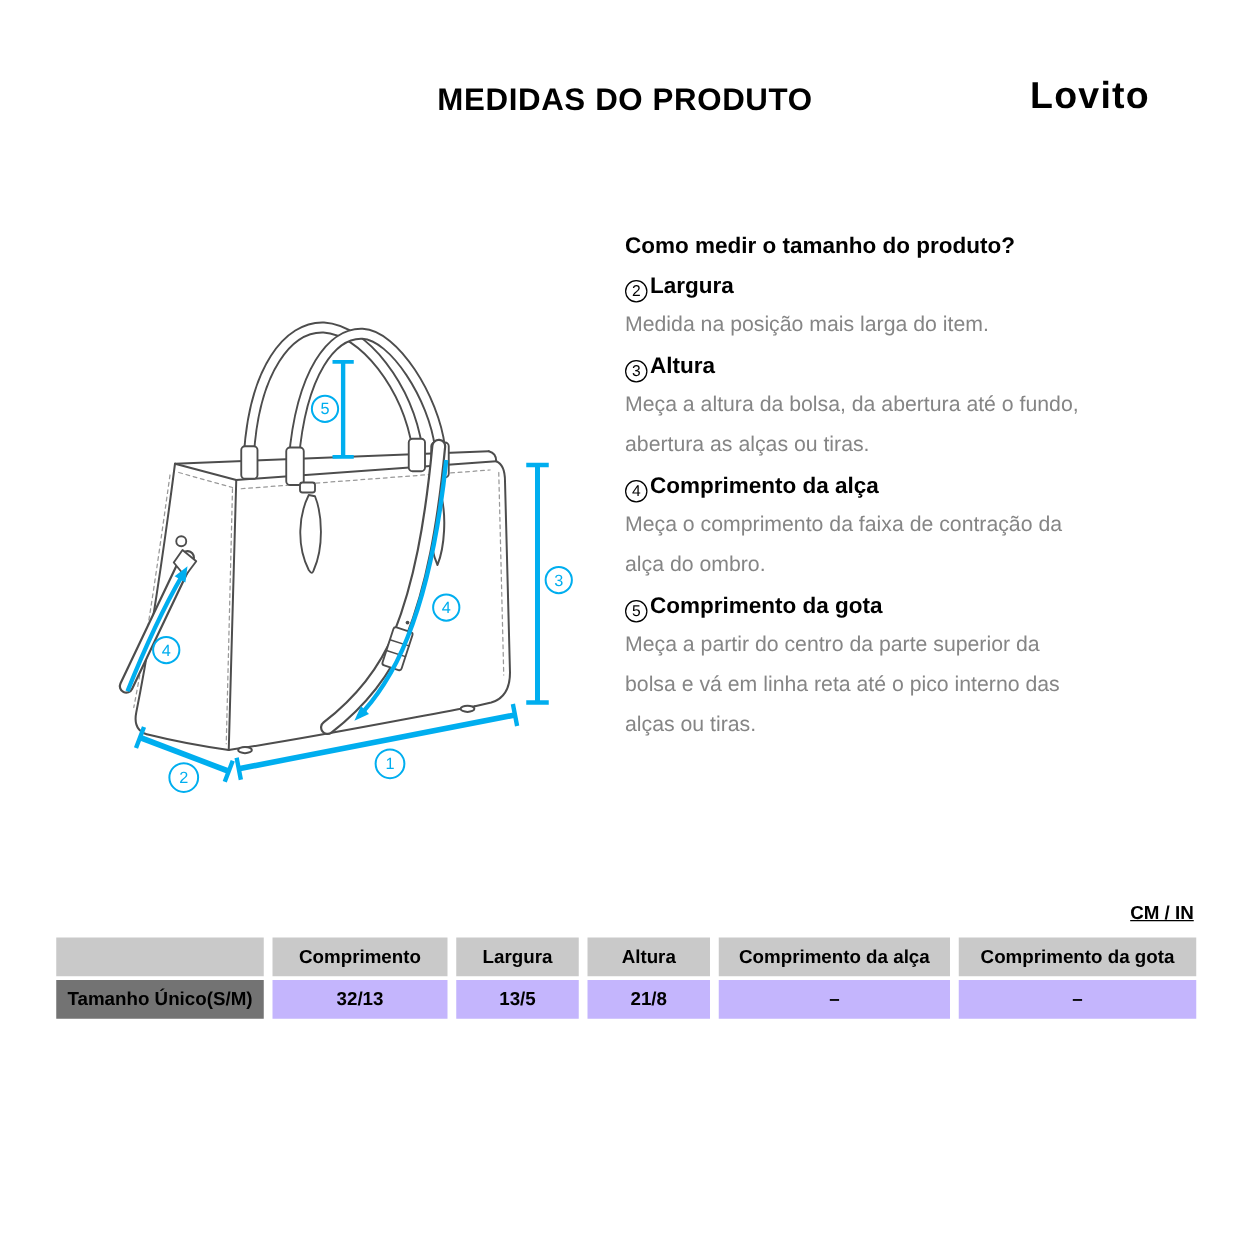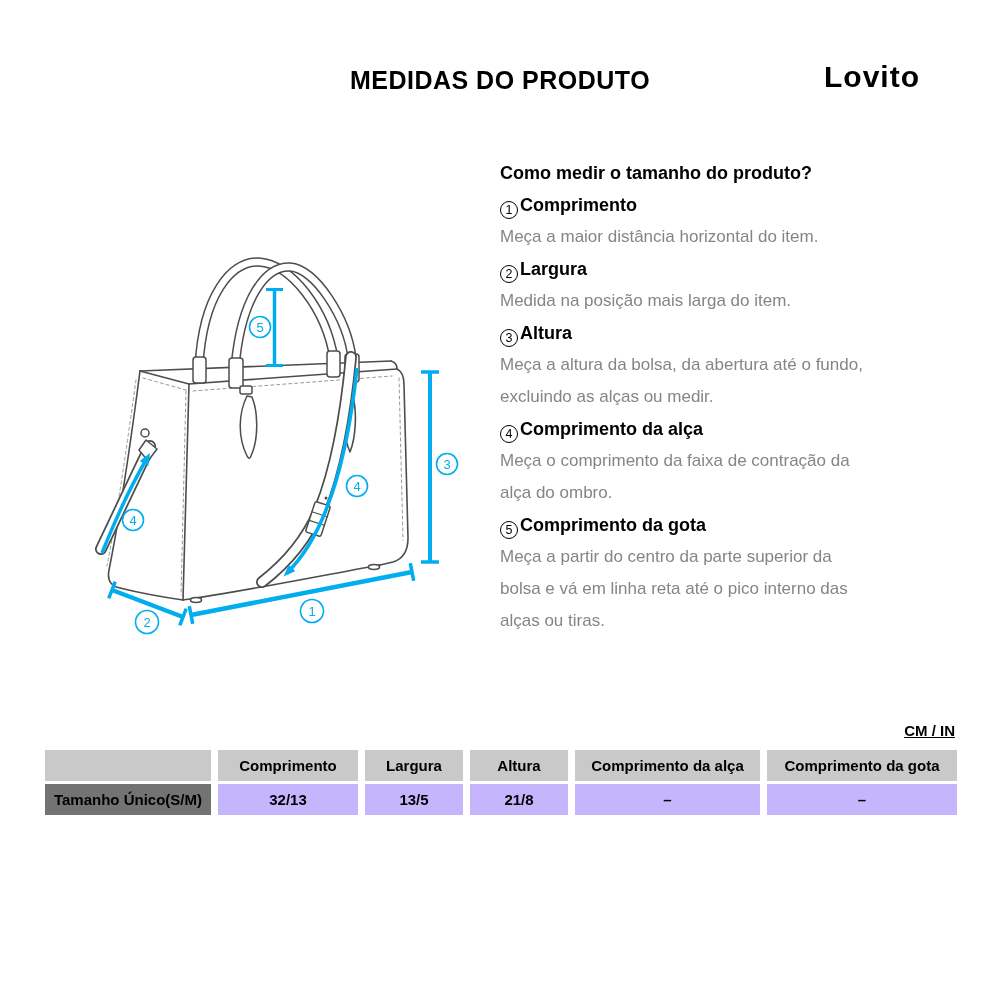--- a/index.html
+++ b/index.html
@@ -11,21 +11,21 @@
   .title {
     position:absolute; left:0; top:66px; width:1000px; text-align:center;
     font-size:25px; font-weight:bold; letter-spacing:.5px;
   }
   .brand {
     position:absolute; right:80px; top:60px;
     font-size:30px; font-weight:bold; letter-spacing:1px;
   }
   .diagram-svg { position:absolute; left:60px; top:240px; }
 
-  .instructions { position:absolute; left:500px; top:157px; width:455px; }
+  .instructions { position:absolute; left:500px; top:180px; width:455px; }
   .instr-heading { font-size:18px; font-weight:bold; line-height:32px; }
   .item-label-line { font-size:18px; font-weight:bold; line-height:32px; }
   .cnum {
     display:inline-flex; align-items:center; justify-content:center;
     width:18px; height:18px; border:1.3px solid #000; border-radius:50%;
     font-size:12.5px; font-weight:normal; margin-right:2px; vertical-align:-2.5px;
   }
   .desc-line { font-size:17px; color:#858585; line-height:32px; white-space:nowrap; }
 
   .units {
@@ -180,40 +180,34 @@
           <circle cx="260" cy="327" r="10.5" fill="#fff"></circle>
           <text x="260" y="331.5" fill="#00AEEF" stroke="none">5</text>
         </g>
       </g>
     </g>
   </svg>
 
   <div class="instructions">
     <div class="instr-heading">Como medir o tamanho do produto?</div>
 
-    <div>
-      <div class="item-label-line">
-        <span class="cnum">1</span><span>Comprimento</span>
-      </div>
-      <div class="desc-line">Meça a maior distância horizontal do item.</div>
-    </div>
 
     <div>
       <div class="item-label-line">
         <span class="cnum">2</span><span>Largura</span>
       </div>
       <div class="desc-line">Medida na posição mais larga do item.</div>
     </div>
 
     <div>
       <div class="item-label-line">
         <span class="cnum">3</span><span>Altura</span>
       </div>
       <div class="desc-line">Meça a altura da bolsa, da abertura até o fundo,</div>
-      <div class="desc-line">excluindo as alças ou medir.</div>
+      <div class="desc-line">abertura as alças ou tiras.</div>
     </div>
 
     <div>
       <div class="item-label-line">
         <span class="cnum">4</span><span>Comprimento da alça</span>
       </div>
       <div class="desc-line">Meça o comprimento da faixa de contração da</div>
       <div class="desc-line">alça do ombro.</div>
     </div>
 

